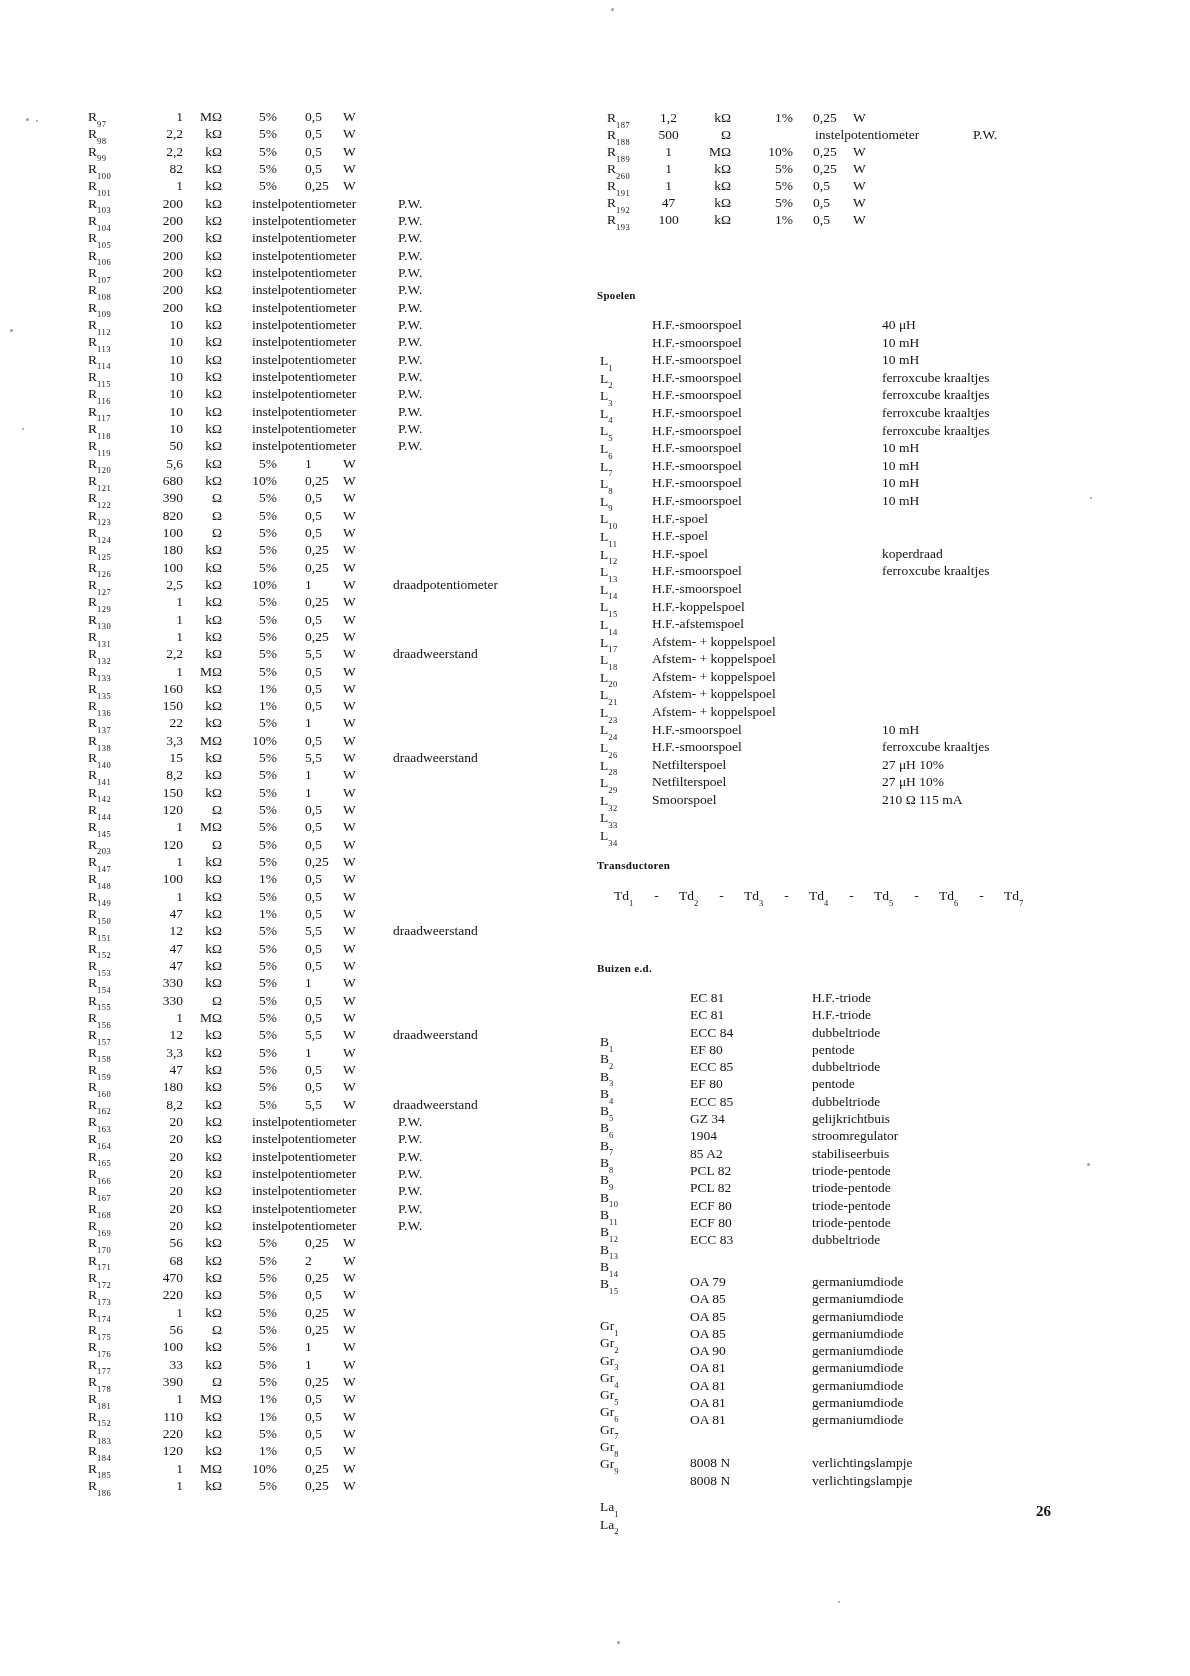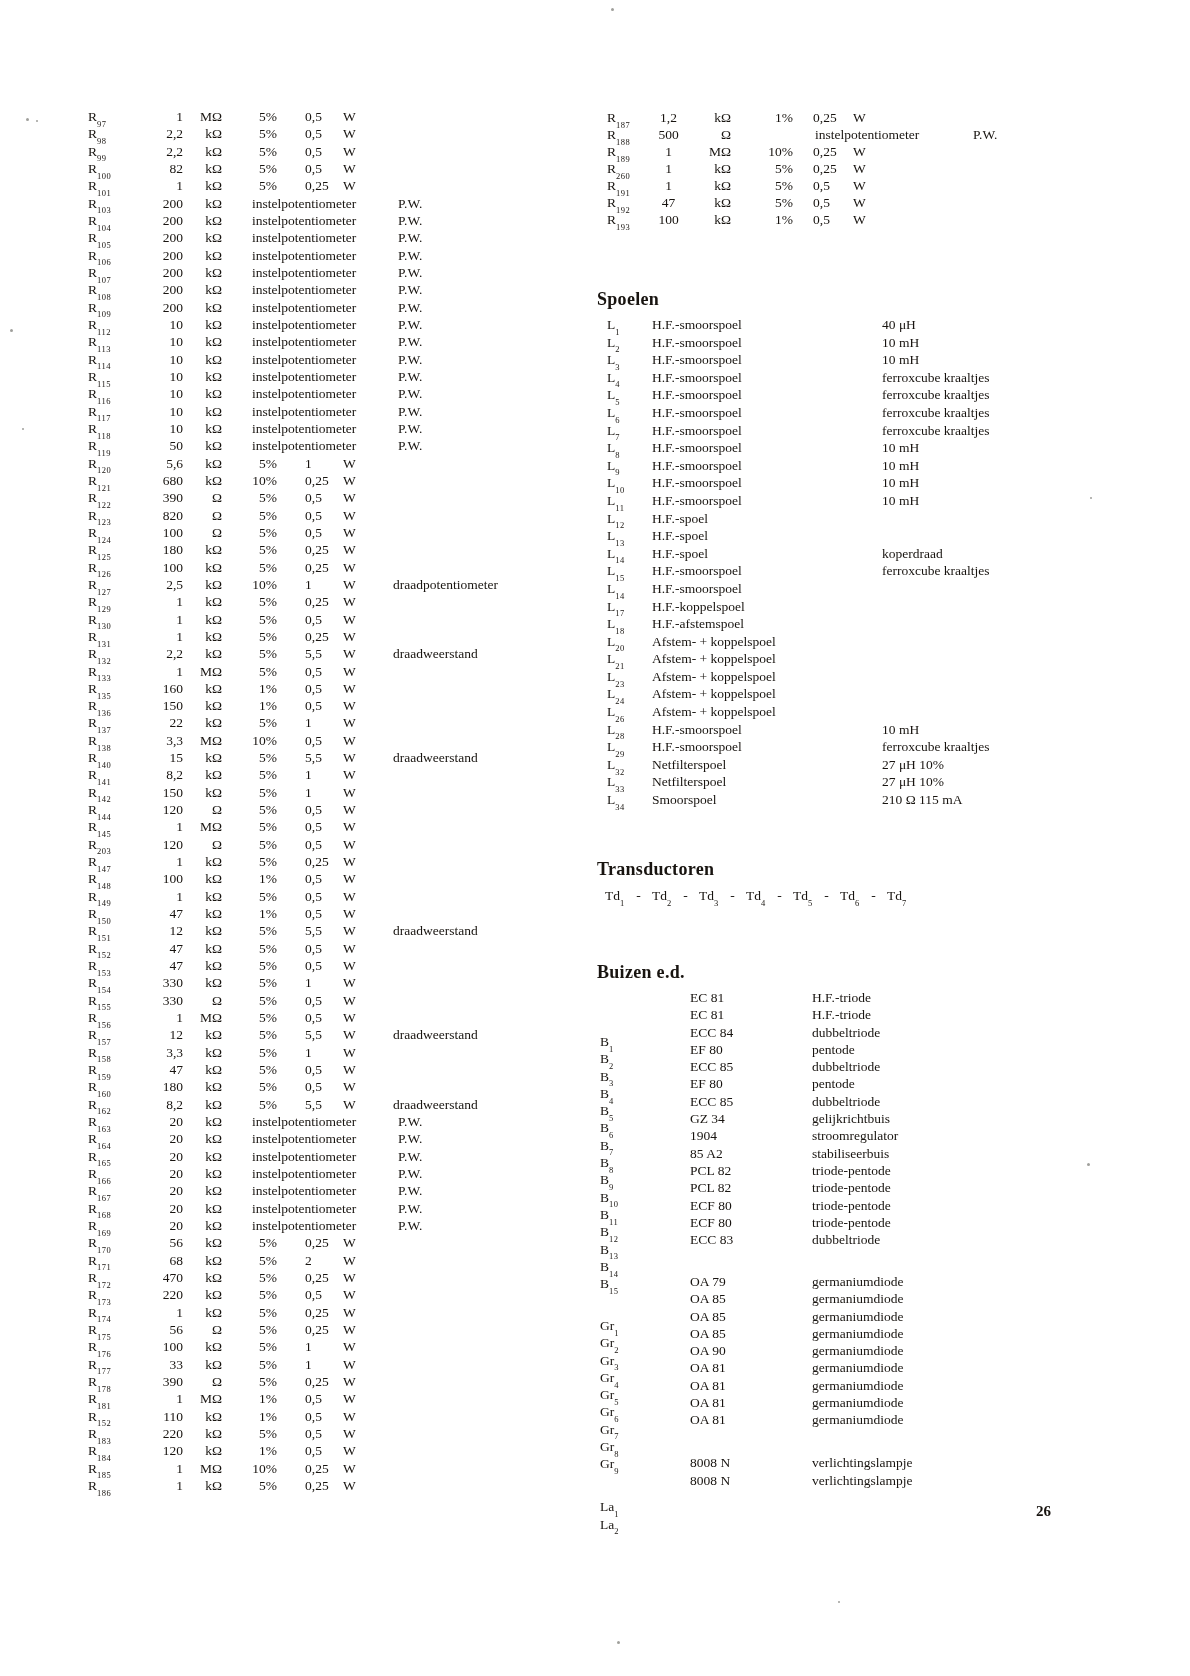--- a/index.html
+++ b/index.html
@@ -5,21 +5,21 @@
   html,body{margin:0;padding:0;}
   body{
     width:1190px;height:1676px;background:#ffffff;position:relative;
     font-family:"Liberation Serif","DejaVu Serif",serif;color:#181410;
     overflow:hidden;
   }
   #page{position:absolute;inset:0;}
   .rrow,.trow{position:relative;white-space:nowrap;}
   .rrow span,.trow span,.cell{position:absolute;top:0;font-size:13.5px;white-space:nowrap;}
   sub{font-size:8.5px;letter-spacing:0.5px;position:relative;top:2px;line-height:0;}
-  .sec-title{position:absolute;font-size:18px;font-weight:bold;letter-spacing:0.3px;}
+  .sec-title{position:absolute;font-size:11px;font-weight:bold;letter-spacing:0.3px;}
 
   
   #left-col{position:absolute;left:88px;top:109px;}
   #left-col .rrow{height:17.33px;}
   #left-col .ref{left:0;}
   #left-col .val{left:45px;width:50px;text-align:right;}
   #left-col .unit{left:100px;width:34px;text-align:right;}
   #left-col .tol{left:145px;width:44px;text-align:right;}
   #left-col .watt{left:217px;}
   #left-col .wu{left:255px;}
@@ -35,37 +35,37 @@
   #right-res .unit{left:101px;width:30px;text-align:right;}
   #right-res .tol{left:150px;width:43px;text-align:right;}
   #right-res .watt{left:213px;}
   #right-res .wu{left:253px;}
   #right-res .instel{left:215px;}
   #right-res .pw{left:373px;}
 
   
   #spoelen{position:absolute;left:600px;top:317px;}
   #spoelen .trow{height:17.6px;}
-  #spoelen .lbl{left:7px;}
+  #spoelen .lbl{left:0;margin-top:36px;}
   #spoelen .d1{left:52px;}
   #spoelen .d2{left:282px;}
 
   
   #buizen,#gr,#la{position:absolute;left:600px;}
   #buizen{top:990px;} #gr{top:1274px;} #la{top:1455px;}
   #buizen .trow,#gr .trow{height:17.3px;}
   #la .trow{height:17.6px;}
   #buizen .lbl,#gr .lbl,#la .lbl{left:0;margin-top:44px;}
   #buizen .d1,#gr .d1,#la .d1{left:90px;}
   #buizen .d2,#gr .d2,#la .d2{left:212px;}
 
   #spoelen-title{left:597px;top:289px;}
   #trans-title{left:597px;top:859px;}
   #td-line{position:absolute;left:597px;top:888px;font-size:13.5px;white-space:nowrap;}
-  #td-line .td-item{margin:8px;font-family:Liberation Serif, serif;}
+  #td-line .td-item{margin:17px;font-family:Liberation Serif, serif;}
   #buizen-title{left:597px;top:962px;}
 
   #page-num{position:absolute;left:1036px;top:1503px;font-size:15px;font-weight:bold;}
 
   .speck{position:absolute;background:#6b6b66;border-radius:50%;width:3px;height:3px;opacity:.65;}
 </style>
 </head>
 <body>
 
 <div id="page">

